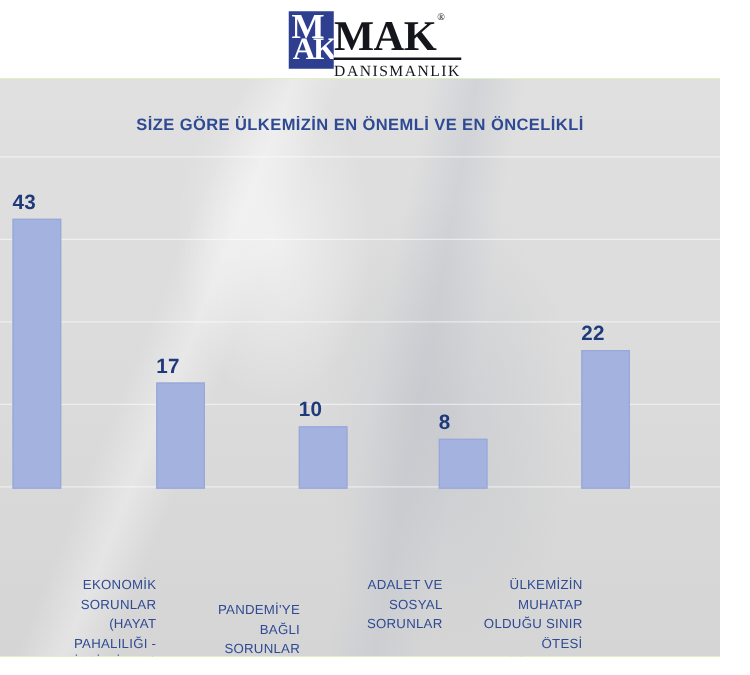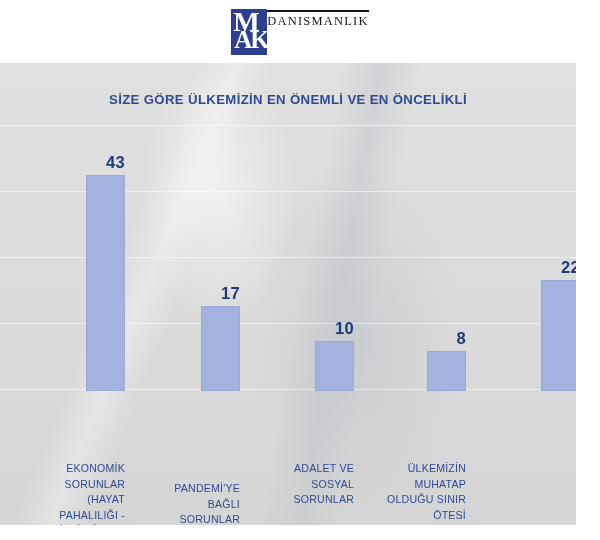--- a/index.html
+++ b/index.html
@@ -158,21 +158,21 @@
     height: 462px;
   }
   .bar-group {
     position: absolute;
     bottom: 134px;          
     width: 115px;
     height: 330px;
     display: flex;
     flex-direction: column;
     justify-content: flex-end;
-    align-items: flex-end;
+    align-items: flex-start;
   }
   .bar-value {
     font-size: 16.5px;
     font-weight: 700;
     color: #1f3a7a;
     line-height: 18px;
     margin-bottom: 4px;
     letter-spacing: 0.3px;
   }
   .bar {
@@ -199,20 +199,21 @@
 
 <div id="page">
 
   <div class="header">
     <div class="logo">
       <div class="logo-mark">
         <span class="lm-m">M</span>
         <span class="lm-ak">AK</span>
       </div>
       <div class="logo-text">
+        <div class="logo-main"><span>MAK</span><span class="logo-reg">®</span></div>
         <div class="logo-rule"></div>
         <div class="logo-sub">DANISMANLIK</div>
       </div>
     </div>
   </div>
 
   <div class="chart-panel">
     <div class="watermark"></div>
 
     <div class="gridline" style="top: 62px;"></div>

